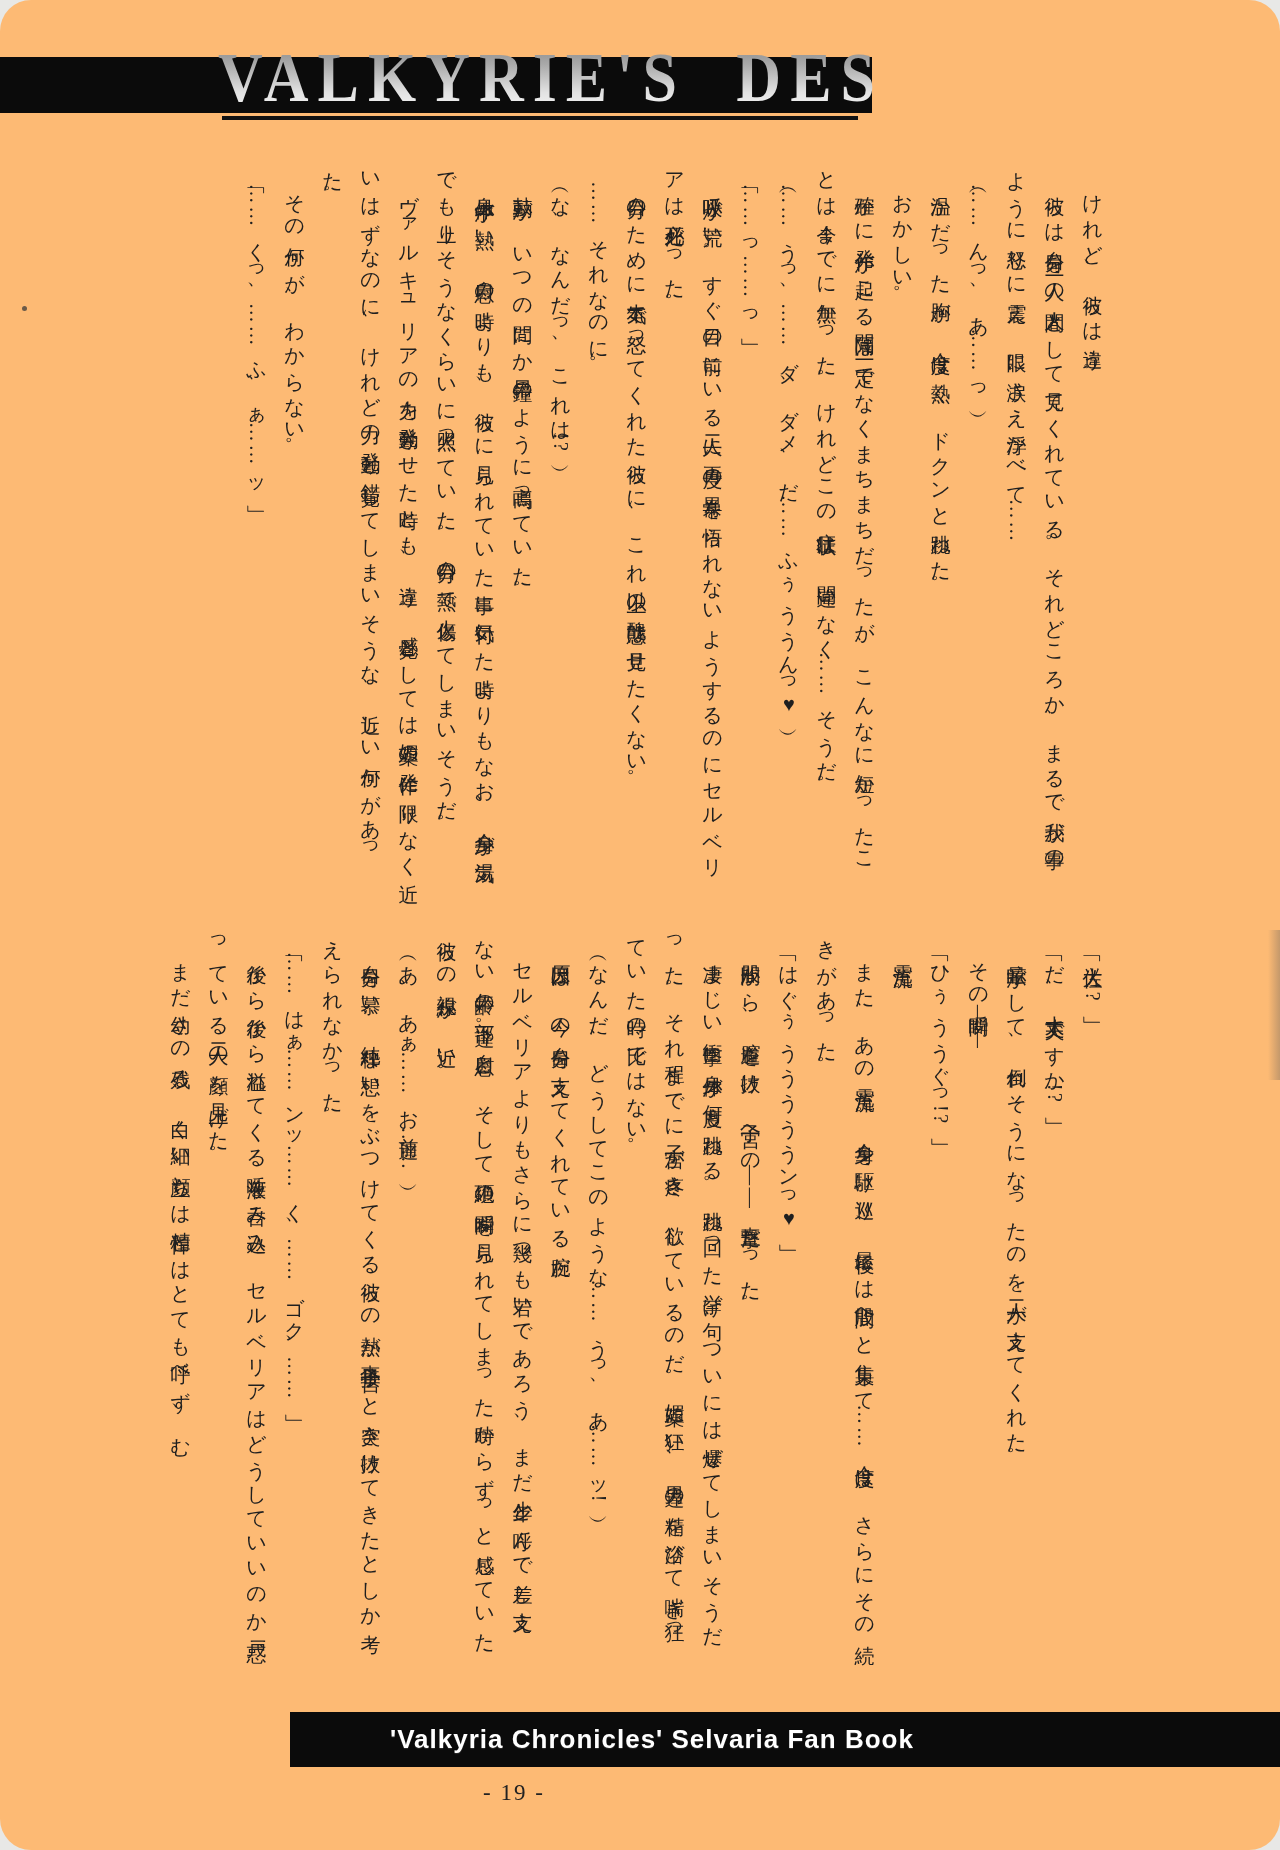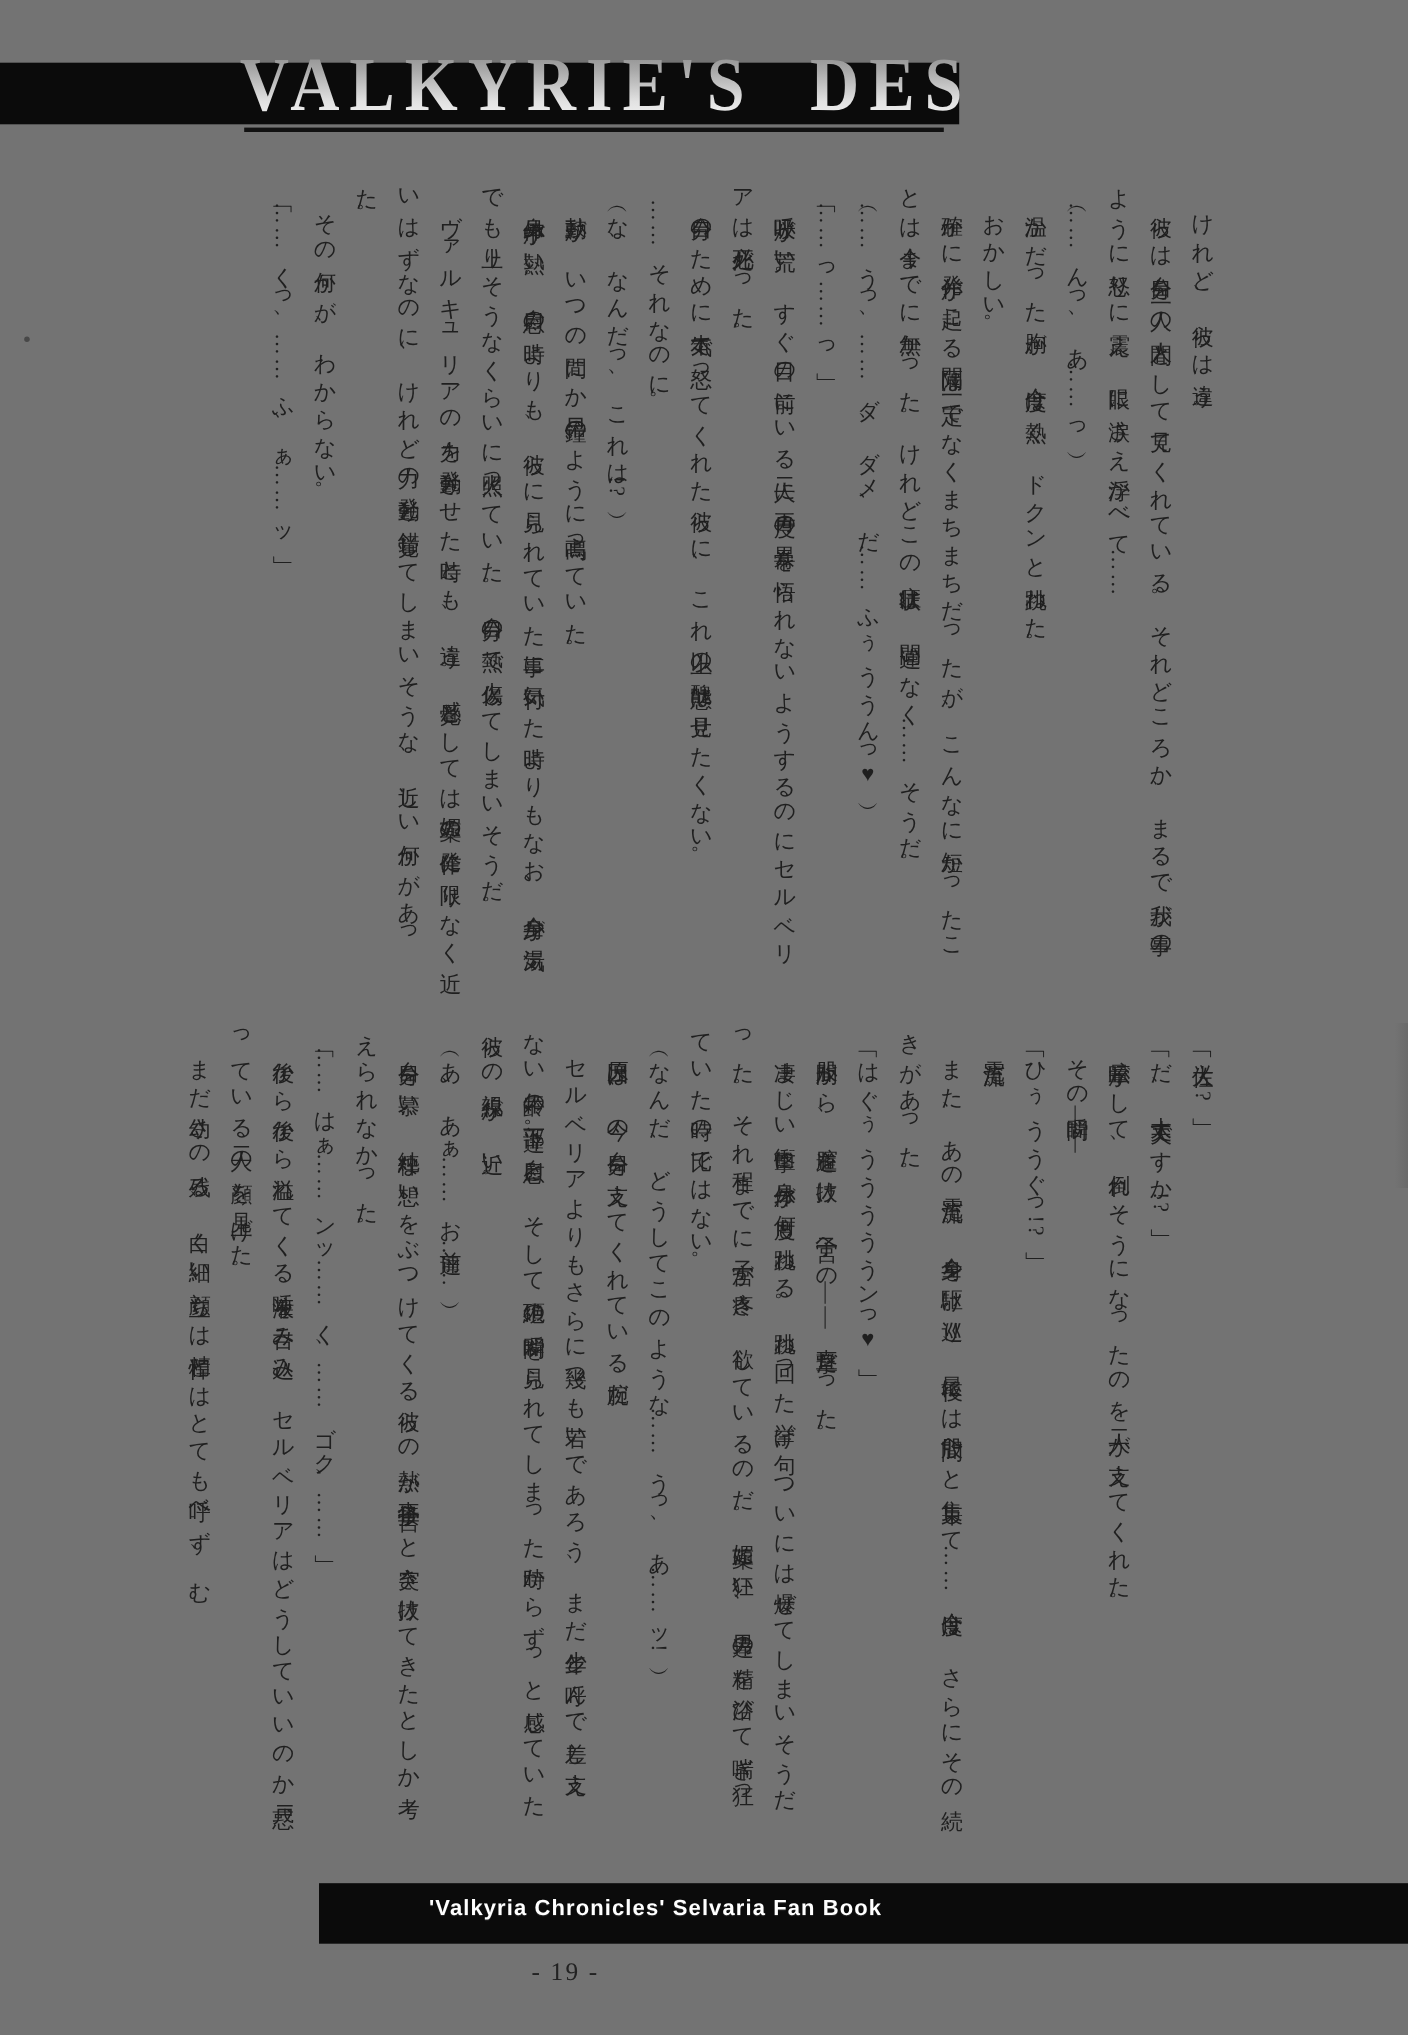--- a/index.html
+++ b/index.html
@@ -1,19 +1,20 @@
 <!DOCTYPE html>
 <html><head>
 <meta charset="utf-8">
 <style>
   html,body{margin:0;padding:0;background:#e8e8e6;}
   .page{
     position:relative;width:1280px;height:1850px;margin:0 auto;
-    background:#737373;overflow:hidden;
+    background:#fdba74;overflow:hidden;
     font-family:"Liberation Serif","DejaVu Serif",serif;
+    border-radius:31px;
   }
   
   .header-banner{
     position:absolute;left:0;top:57px;width:872px;height:56px;
     background:#0b0b0b;
   }
   .title{
     position:absolute;left:218px;top:36px;width:660px;height:84px;
     font-family:"Liberation Serif","DejaVu Serif",serif;
     font-weight:bold;font-size:62px;line-height:74px;
@@ -44,21 +45,21 @@
   .vblock-1{top:158px;height:716px;}
   .vblock-2{top:926px;height:720px;}
   
   .footer-banner{
     position:absolute;left:290px;top:1712px;width:990px;height:55px;
     background:#0b0b0b;
   }
   .footer-banner-text{
     position:absolute;left:100px;top:12px;
     font-family:"Liberation Sans","DejaVu Sans",sans-serif;
-    font-weight:bold;font-size:20px;letter-spacing:1px;white-space:nowrap;
+    font-weight:bold;font-size:26px;letter-spacing:1px;white-space:nowrap;
     color:#fff;text-shadow:0 0 1px #000,0 1px 1px #333;
   }
   .page-number{
     position:absolute;left:434px;top:1780px;width:160px;
     text-align:center;font-size:23px;letter-spacing:2px;color:#222;
   }
   
   .speck{position:absolute;background:#3a3a3a;border-radius:50%;}
   .speck-1{left:22px;top:306px;width:5px;height:5px;opacity:.75;}
   .edge-smudge{

